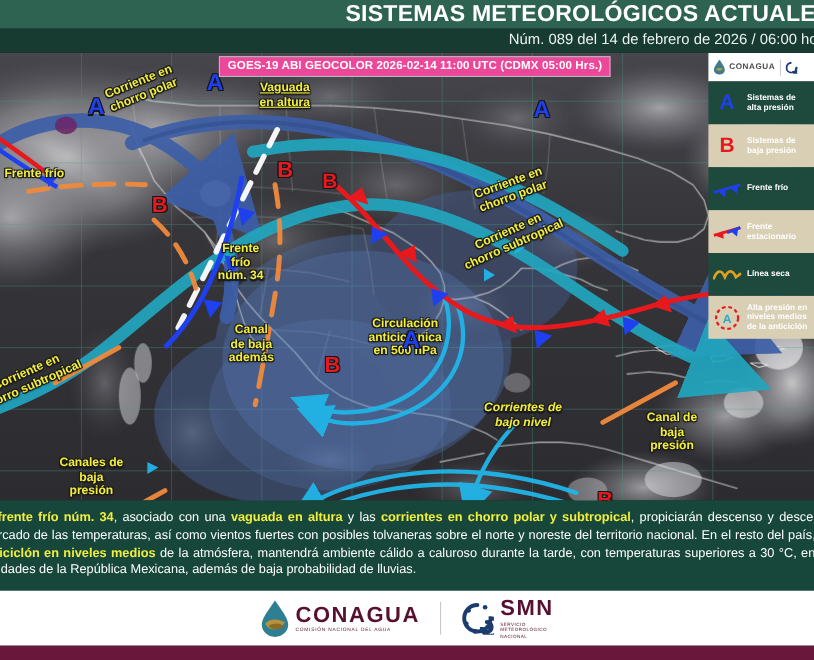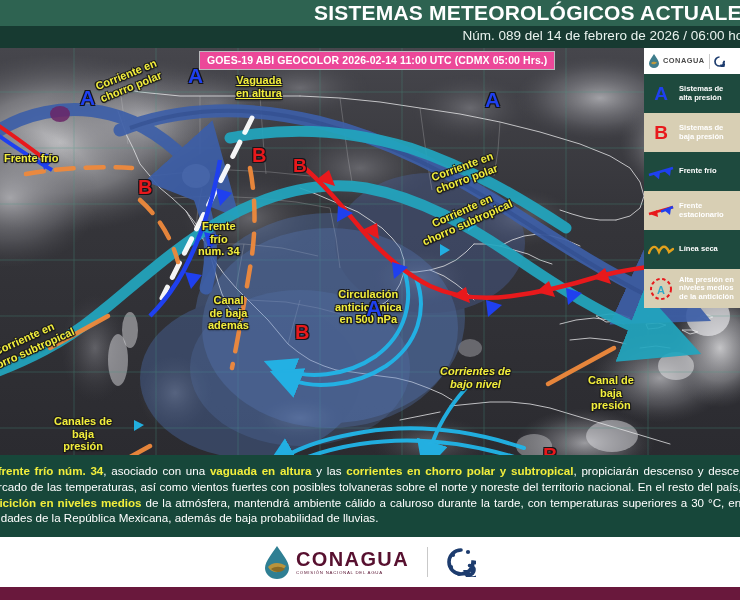--- a/index.html
+++ b/index.html
@@ -532,17 +532,23 @@
 
     <div class="brand">
       <svg width="30" height="30" viewBox="0 0 30 30">
         <path d="M15,3 A12,12 0 1 0 27,15 A8,8 0 1 1 19,23 A4.5,4.5 0 1 0 23.5,18.5" fill="none" stroke="#1d3c6e" stroke-width="3.6" stroke-linecap="round"></path>
         <circle cx="7" cy="8" r="2.1" fill="#1d3c6e"></circle>
         <circle cx="22" cy="5" r="2.1" fill="#1d3c6e"></circle>
         <circle cx="5" cy="20" r="2.1" fill="#1d3c6e"></circle>
         <circle cx="13" cy="27" r="2.1" fill="#1d3c6e"></circle>
         <circle cx="26" cy="24" r="1.8" fill="#1d3c6e"></circle>
       </svg>
+      <div class="brand-txt">
+        <span class="brand-main">SMN</span>
+        <span class="brand-sub2" style="white-space:pre-line;">SERVICIO
+METEOROLÓGICO
+NACIONAL</span>
+      </div>
     </div>
   </div>
 
   <div class="footbar"></div>
 </div>
 
 </body></html>

